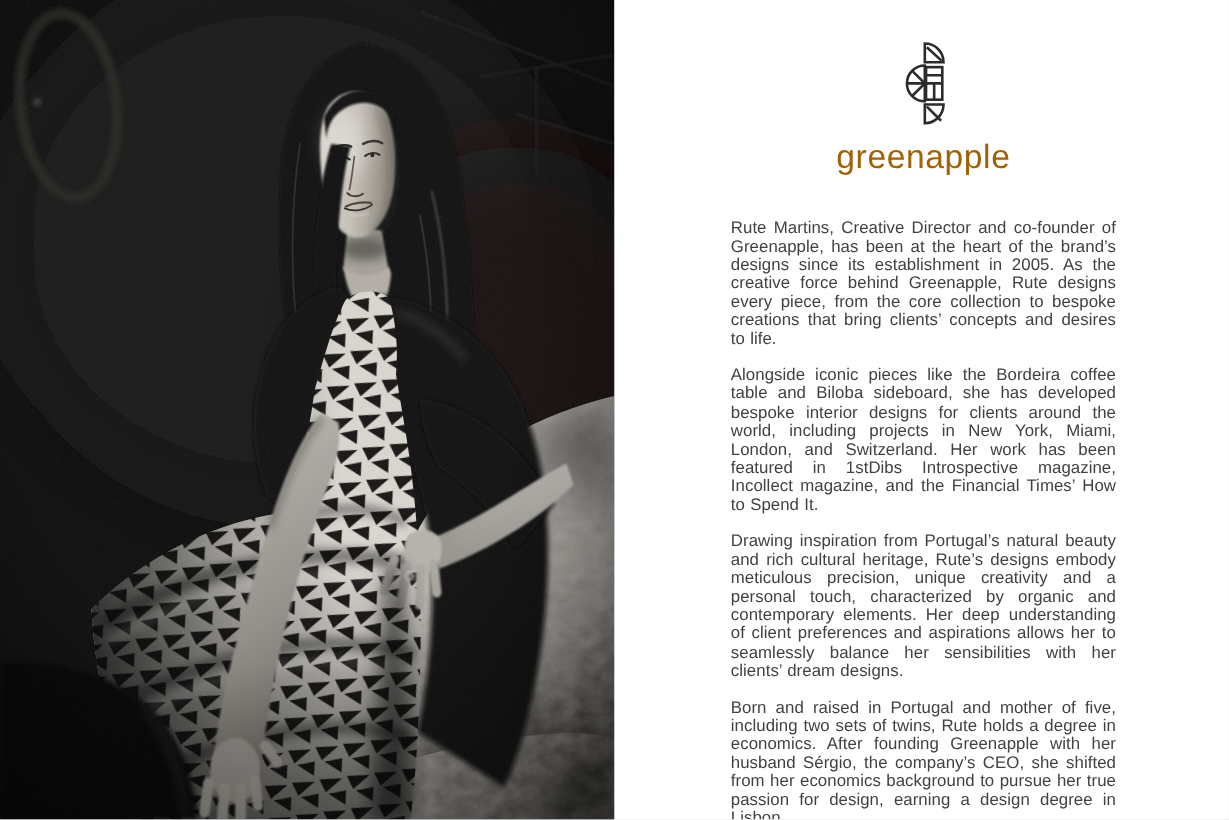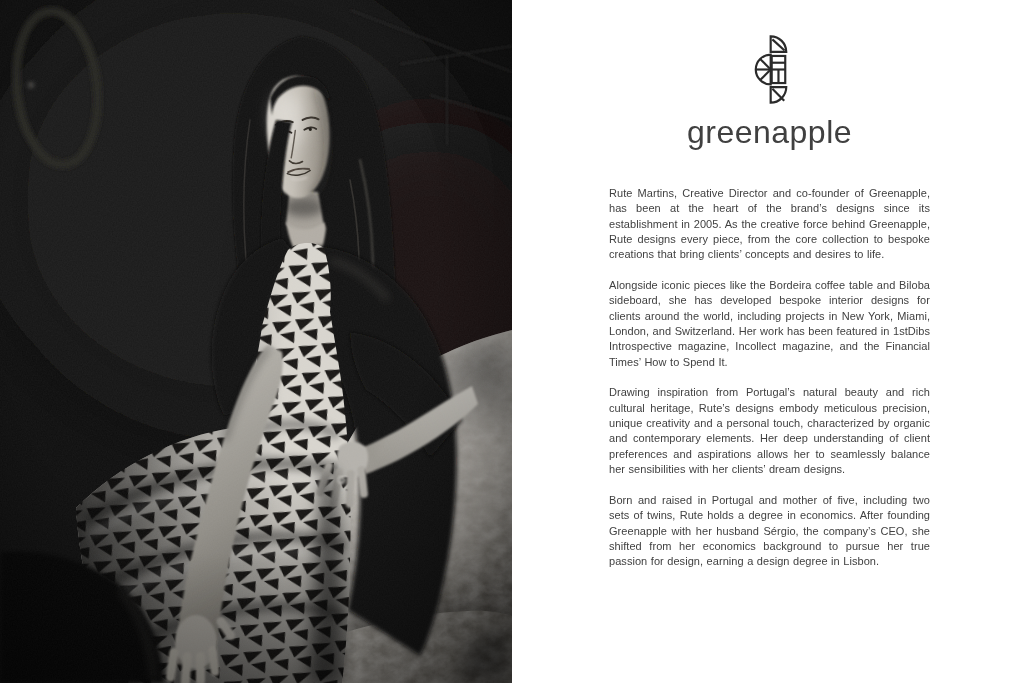--- a/index.html
+++ b/index.html
@@ -3,24 +3,24 @@
 <meta charset="utf-8">
 <style>
   html,body{margin:0;padding:0;background:#e9e9e9;}
   .page{width:1024px;height:683px;display:flex;background:#ffffff;overflow:hidden;
         font-family:"Liberation Sans",sans-serif;}
   .photo{width:512px;height:683px;margin:0;flex:none;background:#0a0a0a;}
   .photo svg{display:block;}
   .content{width:512px;height:683px;flex:none;background:#ffffff;box-sizing:border-box;
            padding:34px 94px 0 97px;text-align:center;}
   .brand-icon svg{width:42px;height:71px;}
-  .wordmark{font-size:32px;font-weight:400;color:#404040;margin:5px 0 0;letter-spacing:.5px;
+  .wordmark{font-size:28px;font-weight:400;color:#a16207;margin:5px 0 0;letter-spacing:.5px;
             line-height:1.15;}
   .about{margin-top:35px;text-align:justify;}
-  .about p{font-size:11px;line-height:15.4px;color:#414141;margin:0 0 15px;
+  .about p{font-size:14px;line-height:15.4px;color:#414141;margin:0 0 15px;
            letter-spacing:.05px;word-spacing:.4px;}
 </style>
 </head>
 <body>
 
 <div class="page">
 
   <figure class="photo" role="img" aria-label="Black and white portrait of a woman with long dark hair wearing a black and white geometric patterned dress under a dark cardigan, seated on a light bouclé sofa in a dark room with a round mirror on the wall.">
     <svg width="512" height="683" viewBox="0 0 512 683" xmlns="http://www.w3.org/2000/svg">
       <defs>

